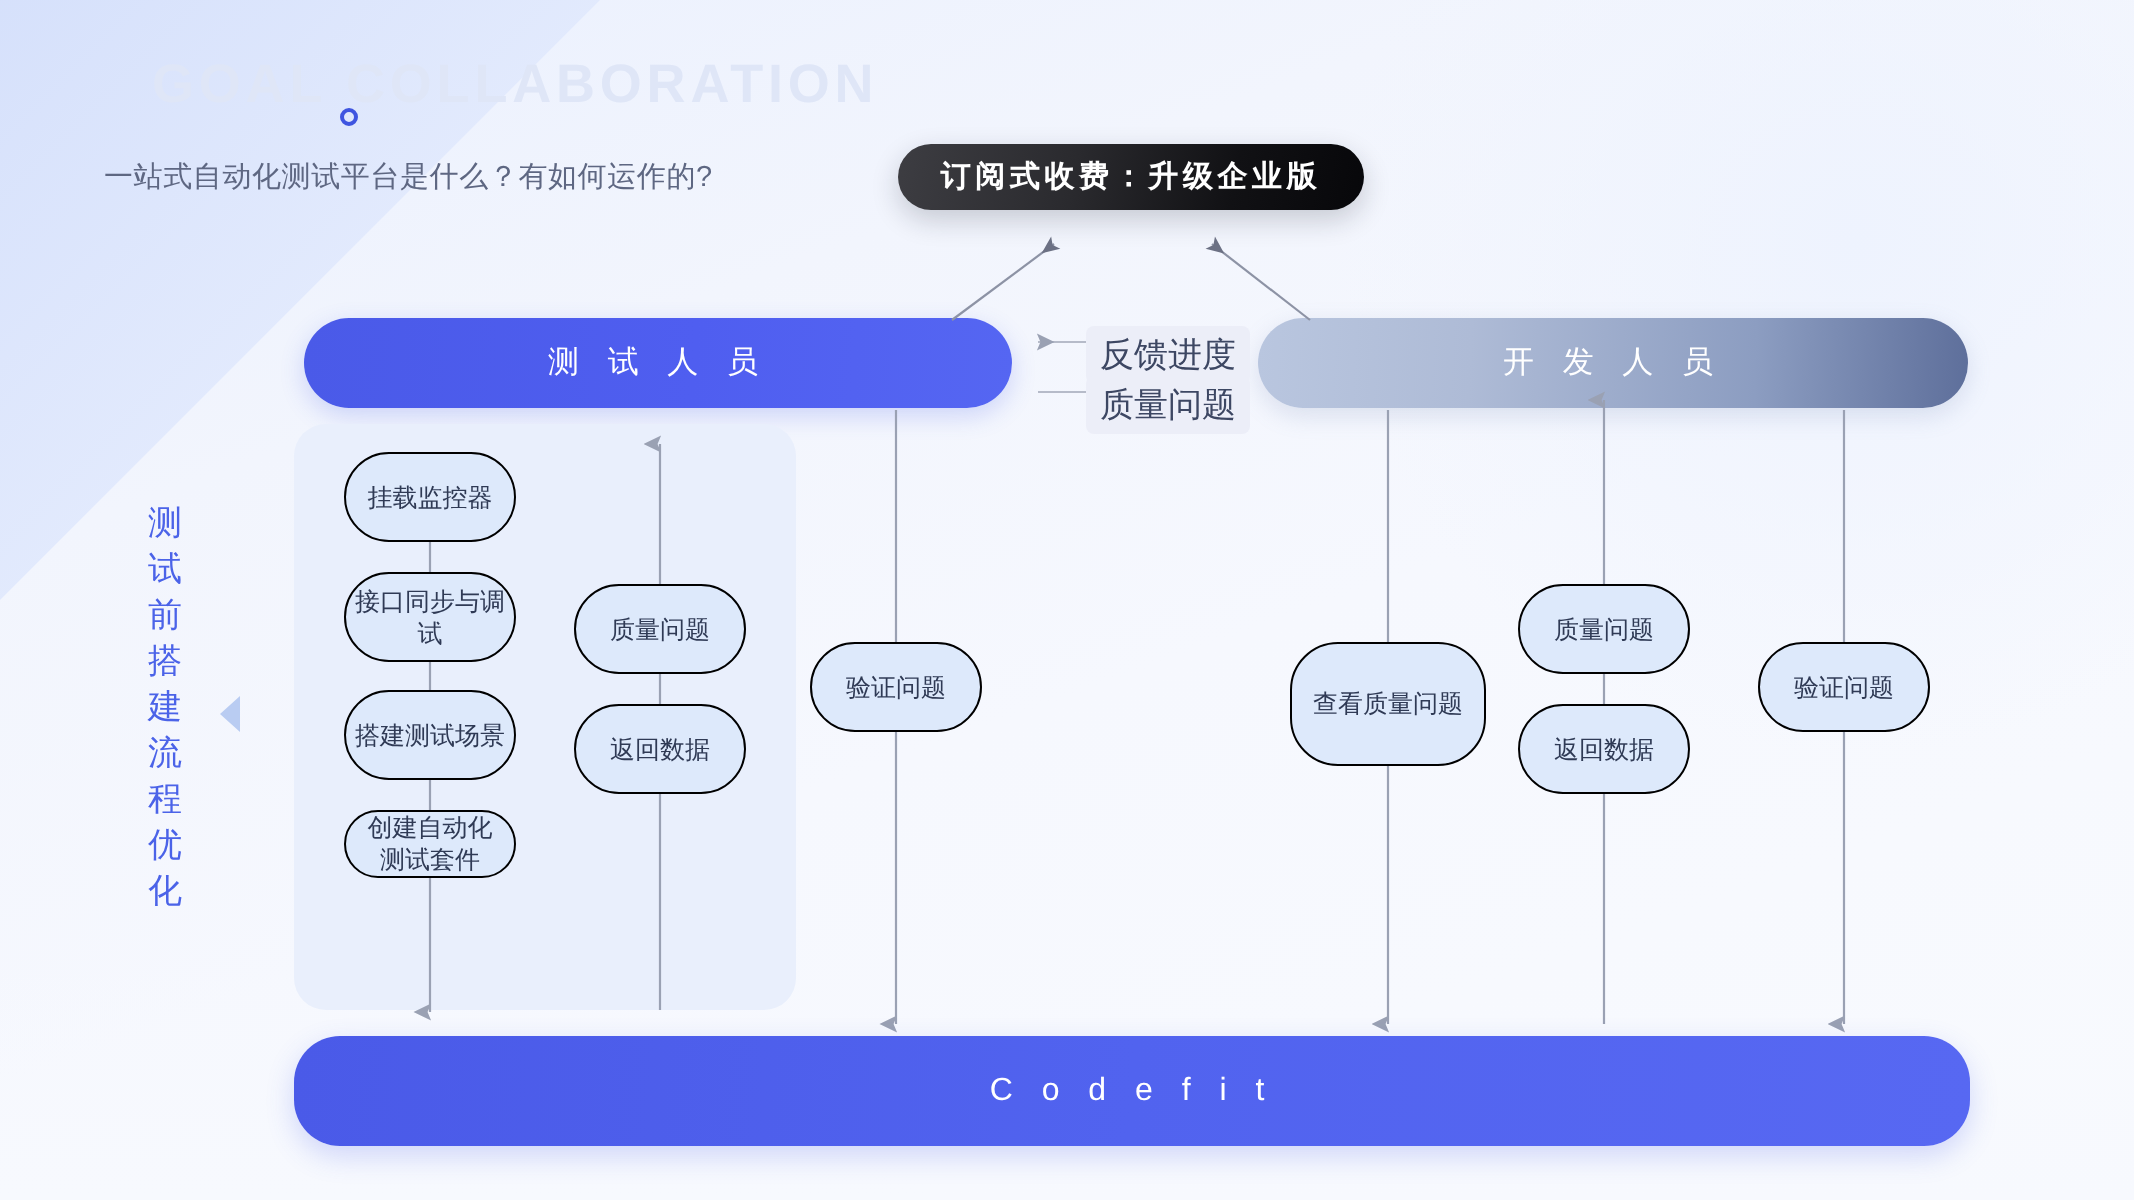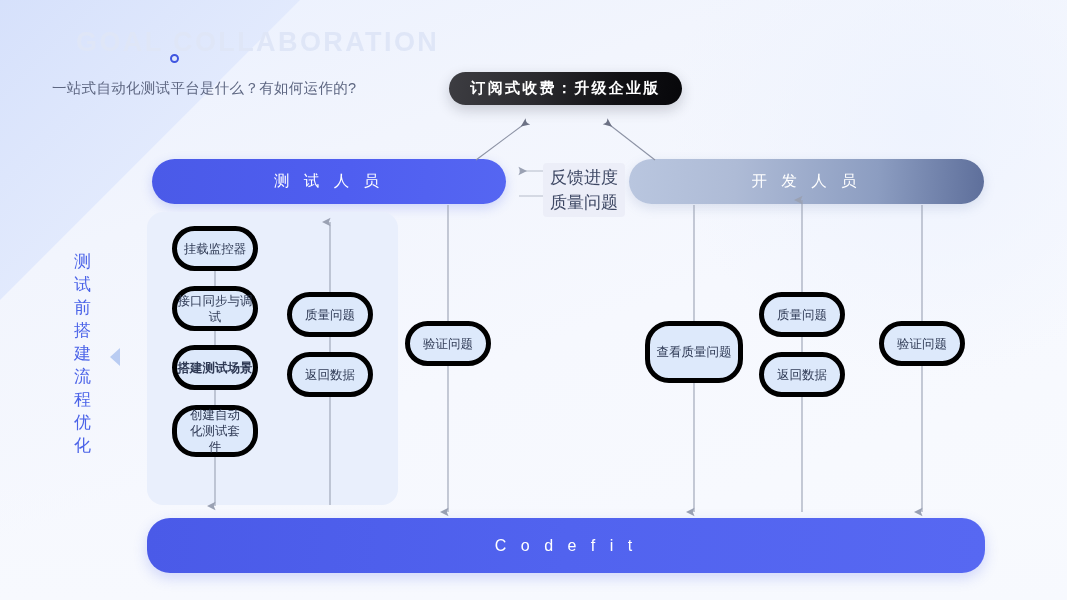--- a/index.html
+++ b/index.html
@@ -106,21 +106,21 @@
     width:0;height:0;border-top:9px solid transparent;border-bottom:9px solid transparent;
     border-right:10px solid #b9ccf2;
   }
 
   
   #lines{position:absolute;inset:0;width:1067px;height:600px;}
 
   
   .node{
     position:absolute;
-    background:#dde9fb;border:5px solid #000000;
+    background:#dde9fb;border:1px solid #000000;
     border-radius:24px;
     display:flex;align-items:center;justify-content:center;
     text-align:center;
     font-size:12.5px;color:#2f3a55;line-height:16px;
     box-sizing:border-box;
   }
 
   
   .mid-label{
     position:absolute;
@@ -201,22 +201,22 @@
     <line x1="802" y1="512" x2="802" y2="200" stroke="#9aa1b3" stroke-width="1.1" marker-end="url(#ar-up)"></line>
 
     <line x1="922" y1="205" x2="922" y2="512" stroke="#9aa1b3" stroke-width="1.1" marker-end="url(#ar-down)"></line>
   </svg>
 
   <div class="mid-label" style="left:543px;top:163px;">反馈进度</div>
   <div class="mid-label" style="left:543px;top:188px;">质量问题</div>
 
   <div class="node" style="left:172px;top:226px;width:86px;height:45px;">挂载监控器</div>
   <div class="node" style="left:172px;top:286px;width:86px;height:45px;">接口同步与调试</div>
-  <div class="node" style="left:172px;top:345px;width:86px;height:45px;font-weight:bold;">搭建测试场景</div>
-  <div class="node" style="left:172px;top:405px;width:86px;height:52px;padding:0 7px;">创建自动化测试套件</div>
+  <div class="node" style="left:172px;top:345px;width:86px;height:45px;">搭建测试场景</div>
+  <div class="node" style="left:172px;top:405px;width:86px;height:34px;padding:0 7px;">创建自动化测试套件</div>
 
   <div class="node" style="left:287px;top:292px;width:86px;height:45px;">质量问题</div>
   <div class="node" style="left:287px;top:352px;width:86px;height:45px;">返回数据</div>
 
   <div class="node" style="left:405px;top:321px;width:86px;height:45px;">验证问题</div>
 
   <div class="node" style="left:645px;top:321px;width:98px;height:62px;">查看质量问题</div>
 
   <div class="node" style="left:759px;top:292px;width:86px;height:45px;">质量问题</div>
   <div class="node" style="left:759px;top:352px;width:86px;height:45px;">返回数据</div>

